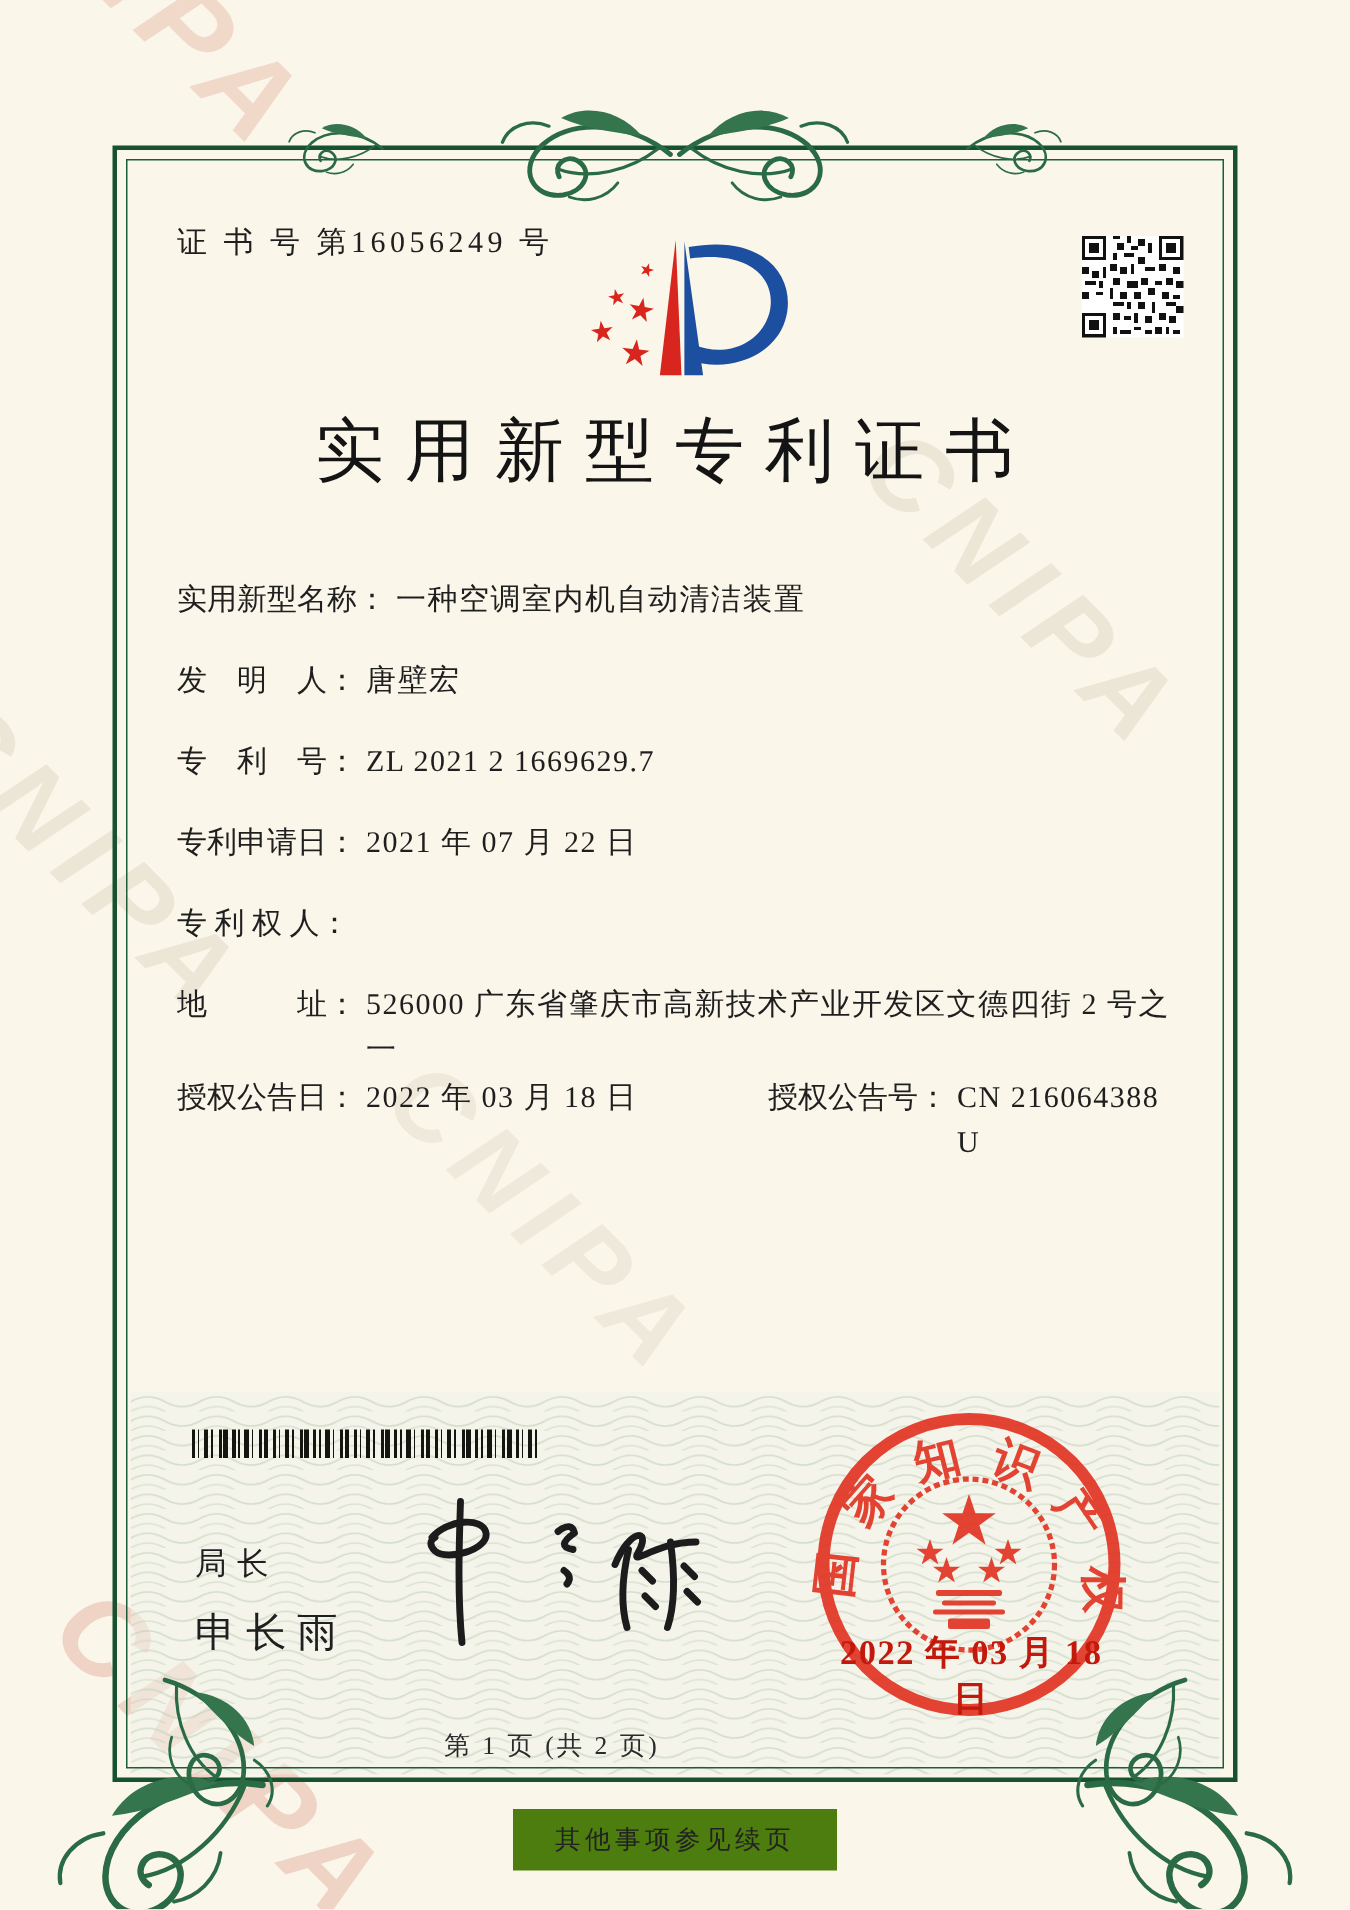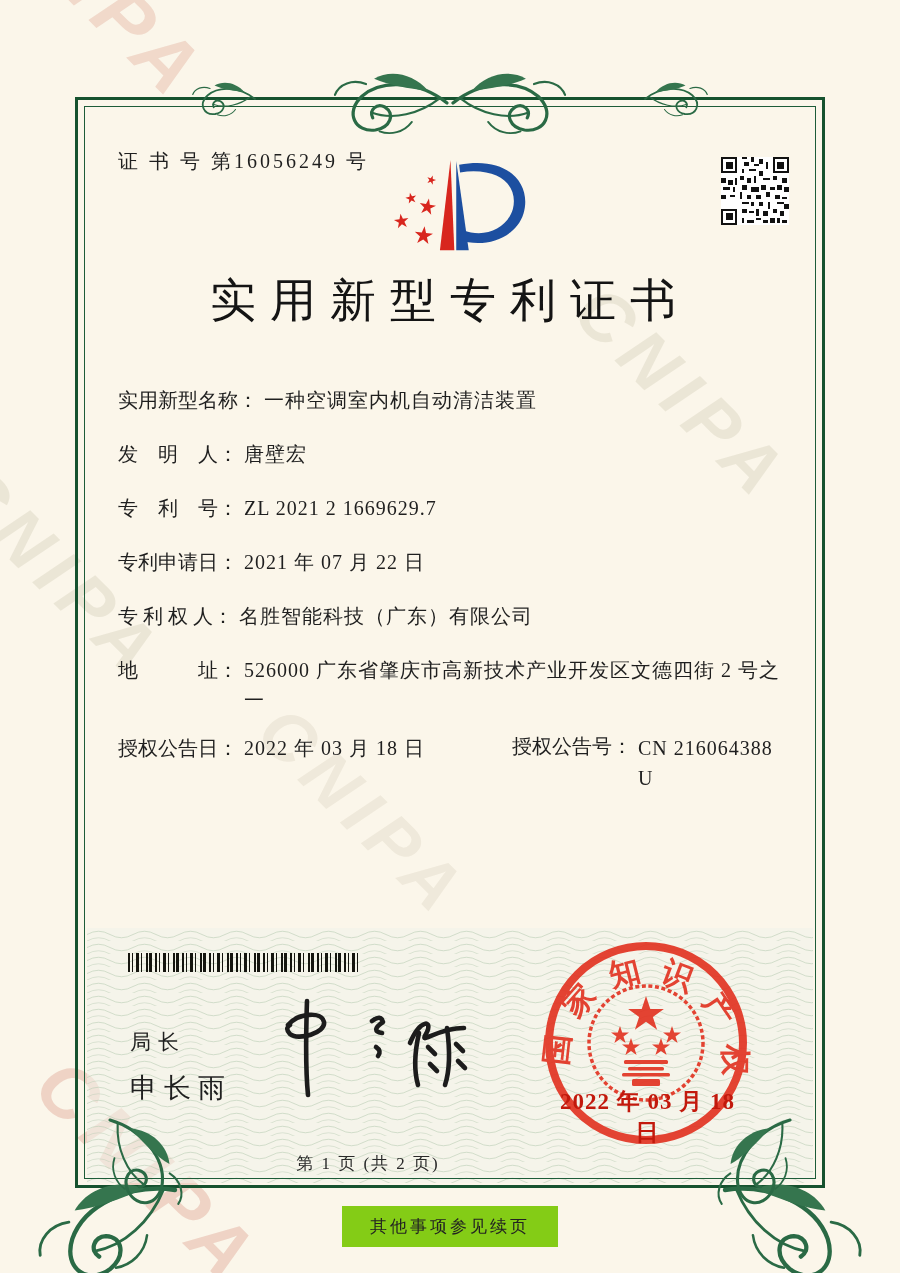--- a/index.html
+++ b/index.html
@@ -34,44 +34,44 @@
   .cert-no{position:absolute; left:118px; top:148px; font-size:20px; letter-spacing:3px;}
   .logo{position:absolute; left:366px; top:148px;}
   .qr{position:absolute; left:721px; top:157px;}
   .title{position:absolute; left:0; top:270px; width:900px; text-align:center;
     font-size:46px; font-weight:400; letter-spacing:14px; color:#141414;}
   .fields{position:absolute; left:118px; top:385px; width:670px; font-size:20px;}
   .frow{display:flex; line-height:30px; margin-bottom:24px;}
   .frow .lbl{white-space:pre; flex:0 0 auto;}
   .frow .val{flex:1 1 auto; margin-left:6px; letter-spacing:1px;}
   .frow-address{margin-bottom:0;}
-  .frow-grant{margin-bottom:0; margin-top:18px;}
+  .frow-grant{margin-bottom:0; margin-top:2px;}
   .frow-grant .val-date{flex:0 0 auto; width:210px; margin-left:6px; letter-spacing:1px;}
-  .frow-grant .lbl2{white-space:pre; margin-left:58px;font-family:Liberation Mono, monospace;}
+  .frow-grant .lbl2{white-space:pre; margin-left:58px;}
   .body-text{position:absolute; left:118px; top:745px; width:668px;
     font-size:20.5px; line-height:35px; text-align:justify;}
   .body-text p{margin:0; text-indent:2em; letter-spacing:0.5px;}
   .barcode{position:absolute; left:128px; top:953px; width:230px; height:19px;
     background:repeating-linear-gradient(90deg,
       #15150f 0 2px, rgba(0,0,0,0) 2px 4px,
       #15150f 4px 5px, rgba(0,0,0,0) 5px 8px,
       #15150f 8px 11px, rgba(0,0,0,0) 11px 13px,
       #15150f 13px 14px, rgba(0,0,0,0) 14px 18px,
       #15150f 18px 20px, rgba(0,0,0,0) 20px 21px,
       #15150f 21px 24px, rgba(0,0,0,0) 24px 27px);}
   .sign-title{position:absolute; left:130px; top:1028px; font-size:21px; letter-spacing:7px;}
   .sign-name{position:absolute; left:130px; top:1070px; font-size:27px; letter-spacing:7px;}
   .signature{position:absolute; left:268px; top:995px;}
   .seal{position:absolute; left:532px; top:942px;}
   .seal-date{position:absolute; left:545px; top:1086px; width:205px; text-align:center;
     color:#c2190c; font-size:23px; font-weight:600; letter-spacing:1px;}
   .page-info{position:absolute; left:0; top:1152px; width:736px; text-align:center;
     font-size:17px; letter-spacing:2px; color:#2a2a2a;}
   .note-box{position:absolute; left:450px; top:1206px; transform:translateX(-50%);
-    background:#84cc16; padding:9px 28px; font-size:17px; letter-spacing:3px; color:#222;}
+    background:#4d7c0f; padding:9px 28px; font-size:17px; letter-spacing:3px; color:#222;}
 </style>
 </head>
 <body>
 
 <div class="page">
 
   <div class="wm wm-pink-tl">CNIPA</div>
   <div class="wm wm-green-tr">CNIPA</div>
   <div class="wm wm-gray-mr">CNIPA</div>
   <div class="wm wm-gray-le">CNIPA</div>
@@ -217,21 +217,20 @@
       <div class="frow">
         <span class="lbl">专　利　号：</span>
         <span class="val">ZL 2021 2 1669629.7</span>
       </div>
       <div class="frow">
         <span class="lbl">专利申请日：</span>
         <span class="val">2021 年 07 月 22 日</span>
       </div>
       <div class="frow">
         <span class="lbl">专 利 权 人：</span>
-        <span class="val">名胜智能科技（广东）有限公司</span>
       </div>
       <div class="frow frow-address">
         <span class="lbl">地　　　址：</span>
         <span class="val">526000 广东省肇庆市高新技术产业开发区文德四街 2 号之一</span>
       </div>
       <div class="frow frow-grant">
         <span class="lbl">授权公告日：</span>
         <span class="val val-date">2022 年 03 月 18 日</span>
         <span class="lbl lbl2">授权公告号：</span>
         <span class="val">CN 216064388 U</span>

